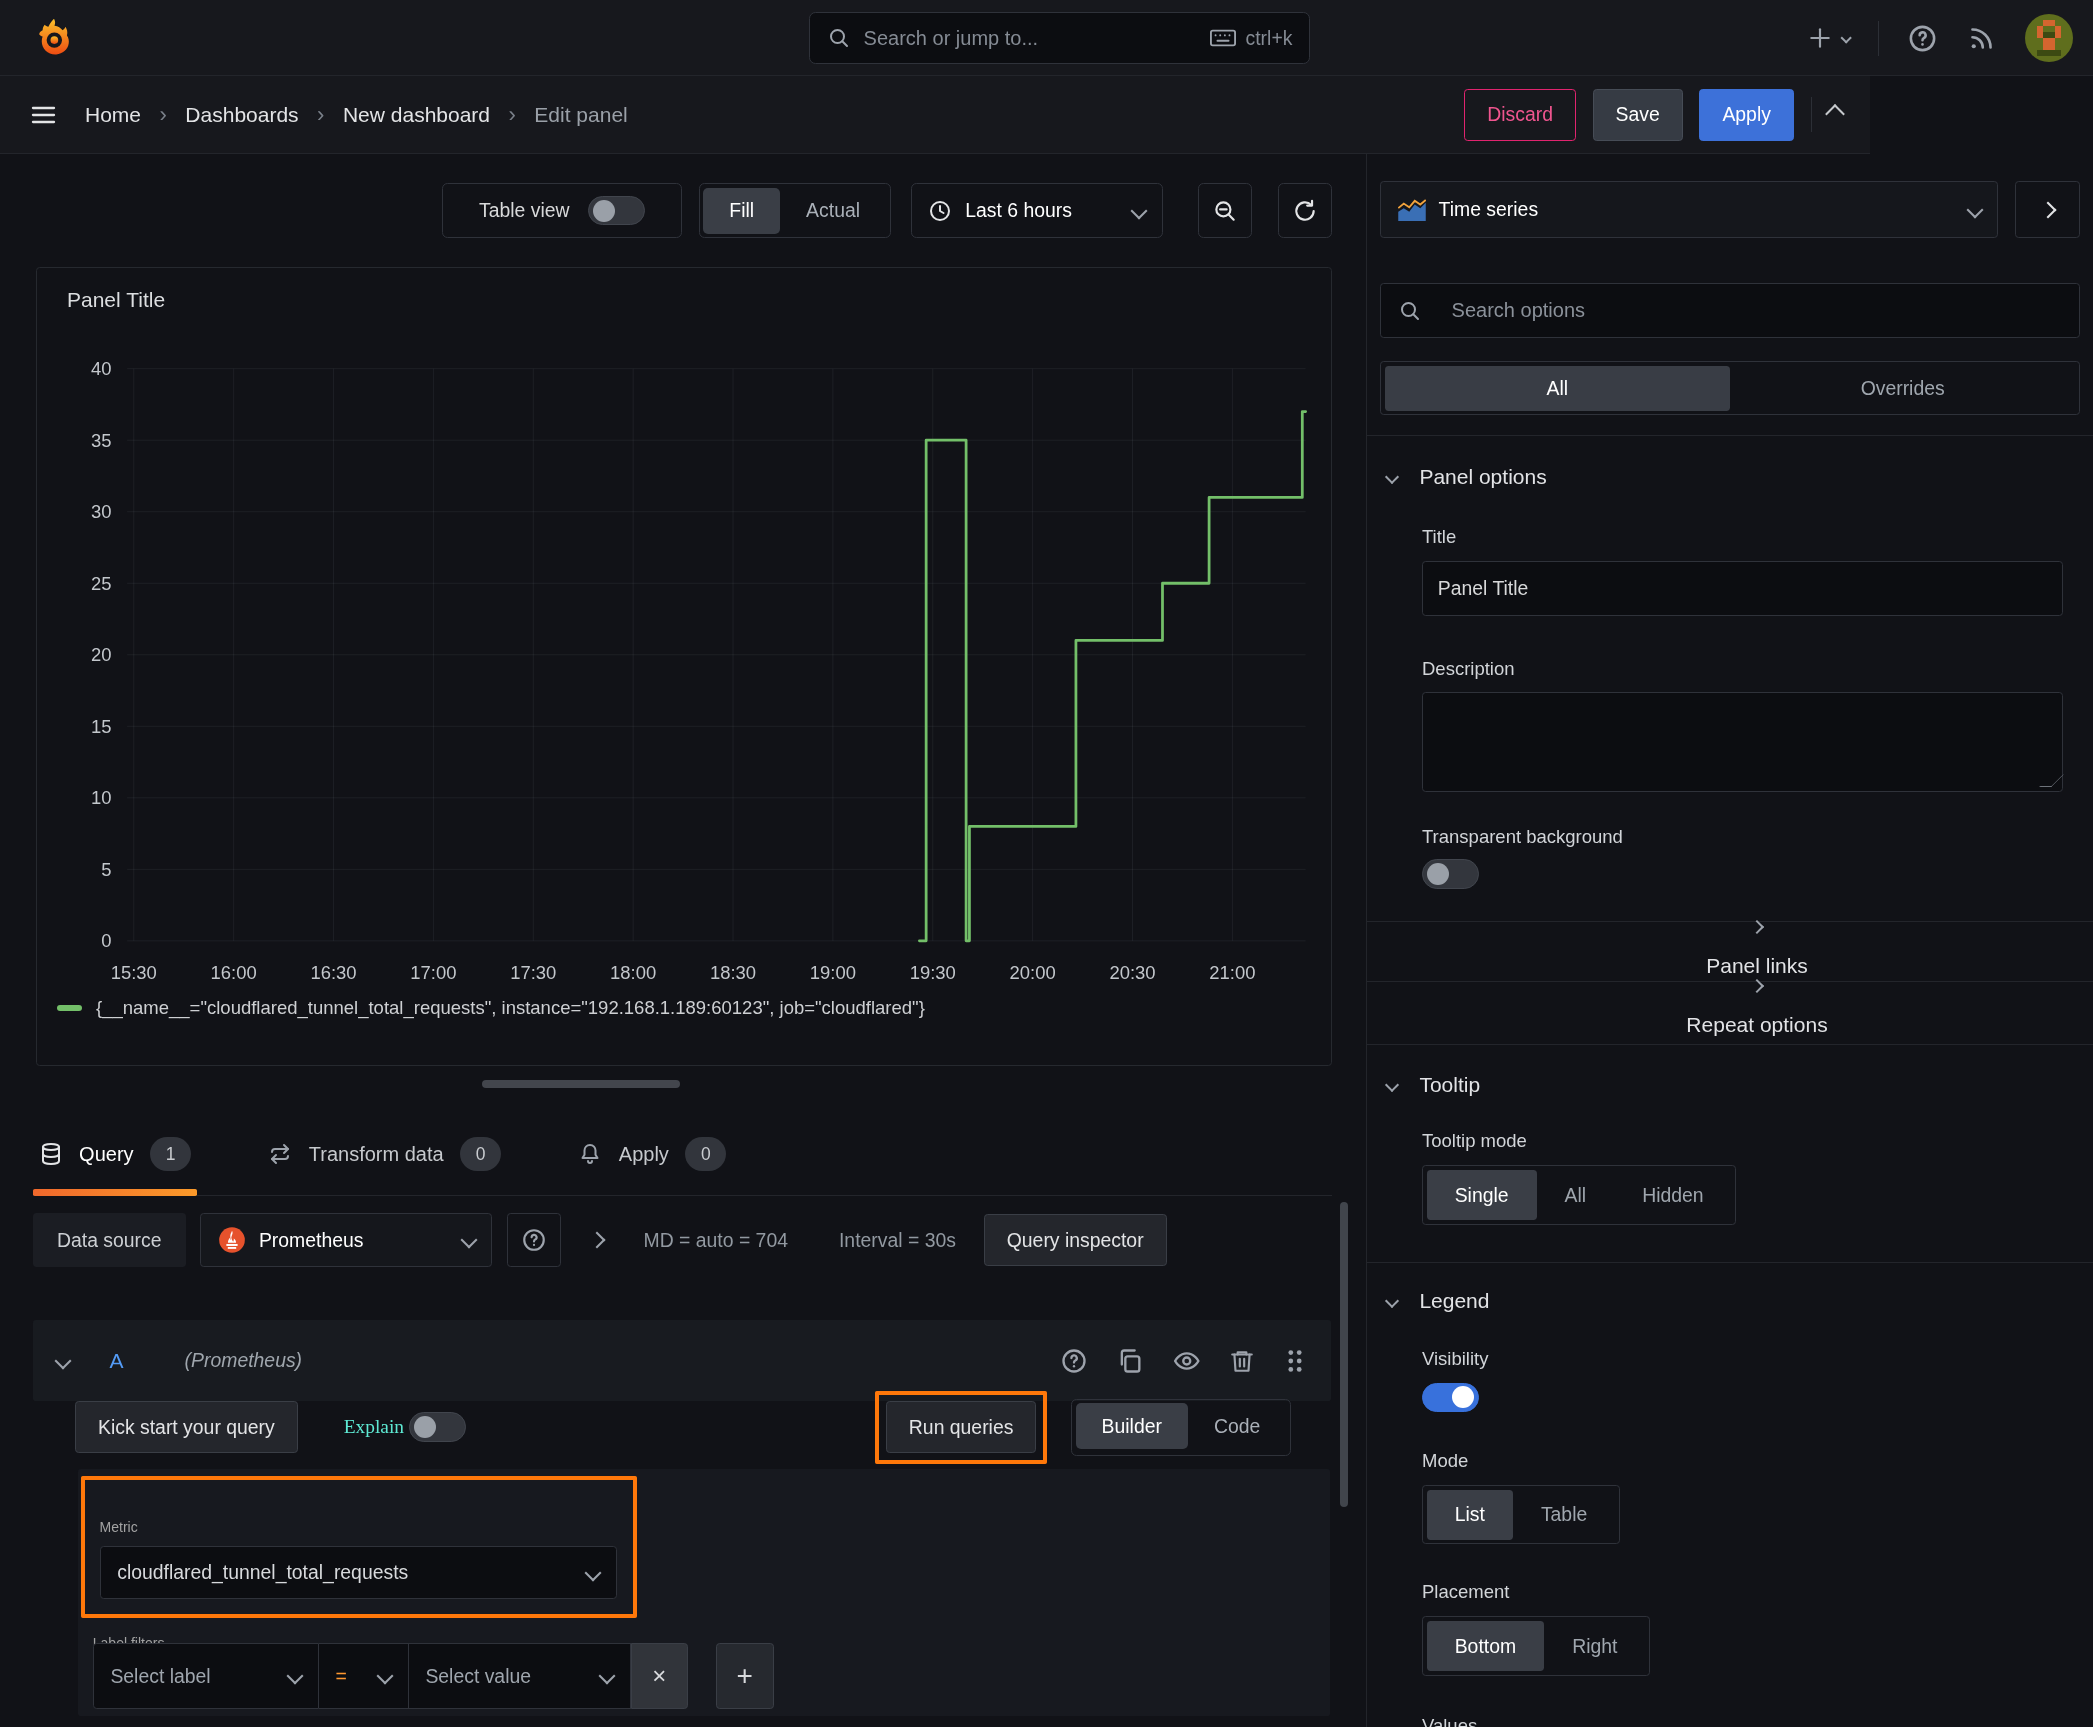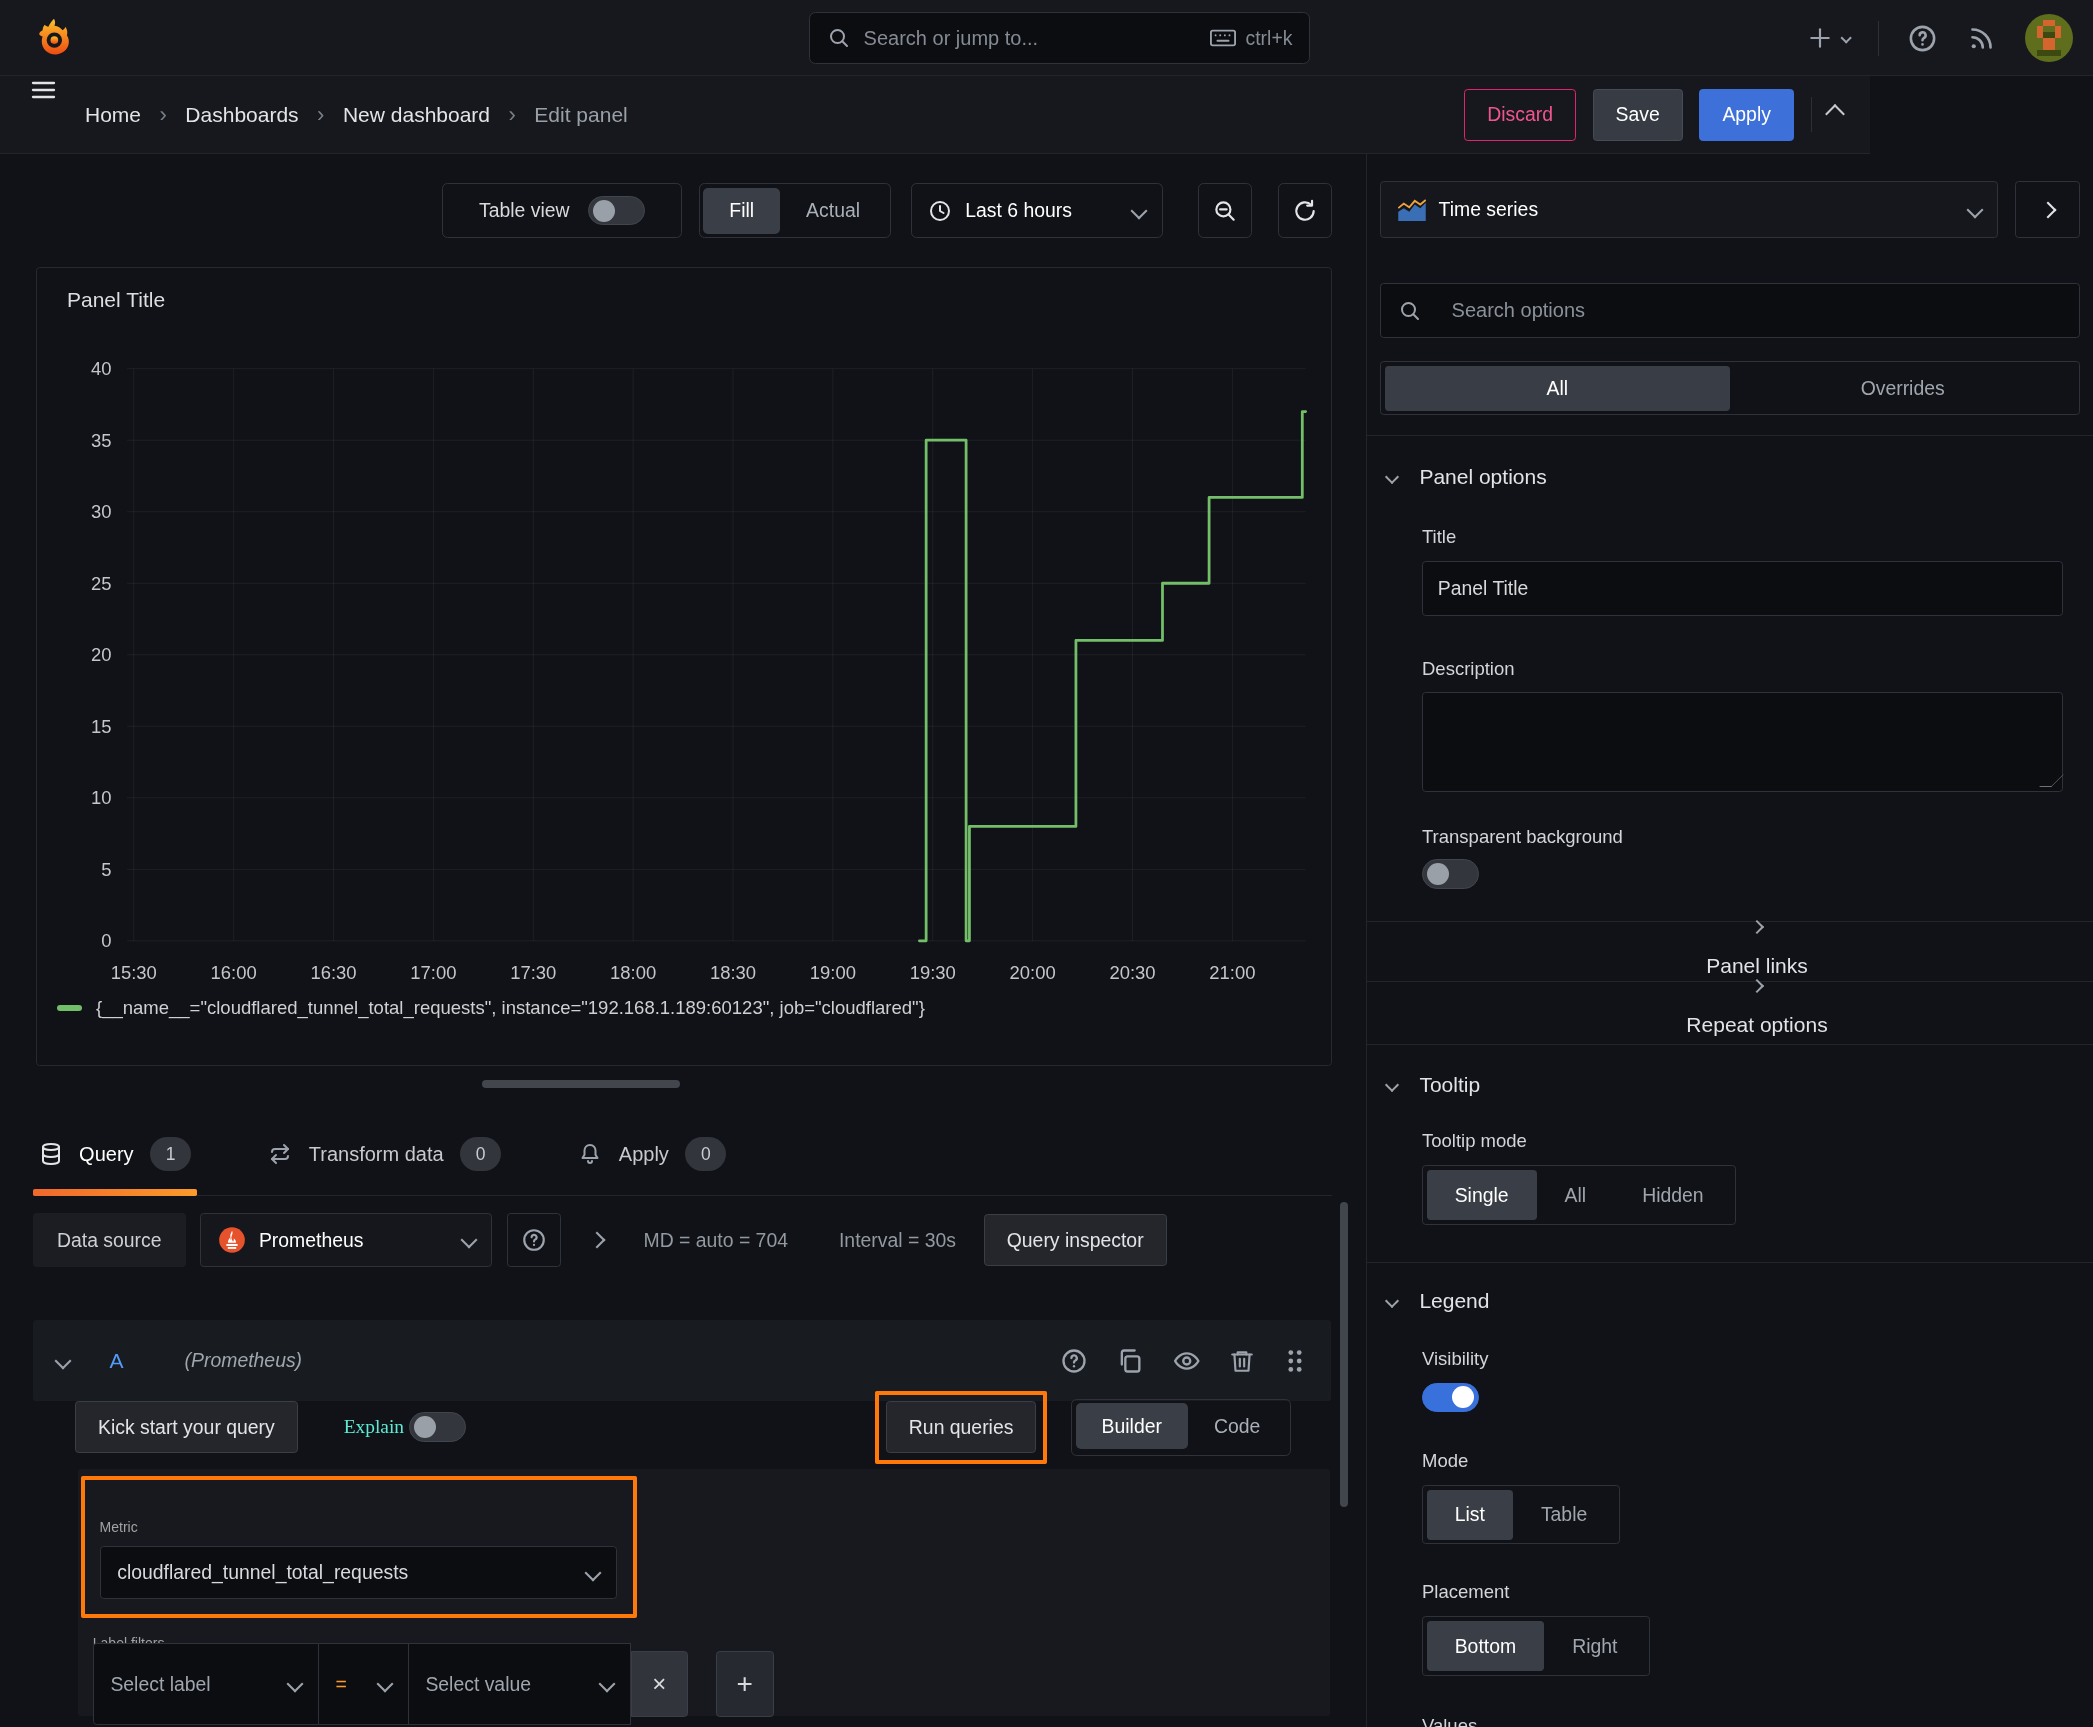--- a/index.html
+++ b/index.html
@@ -17,21 +17,21 @@
   
   #topbar { left:0; top:0; width:2093px; height:76px; background:#17181d; border-bottom:0.9px solid #23252b; display:flex; align-items:center; }
   #searchbox { position:absolute; left:809px; top:12px; width:501px; height:52px; background:#0c0d11; border:0.9px solid #2f323a; border-radius:6.5px; display:flex; align-items:center; padding:0 16.6px; gap:13px; }
   #searchbox input { flex:1; background:transparent; border:none; outline:none; color:#d8d9da; font-size:20px; font-family:inherit; }
   #searchbox input::placeholder { color:#858b94; }
   .kbd-hint { color:#858b94; font-size:19.4px; display:flex; align-items:center; gap:9.2px; }
   #topbar-right { position:absolute; right:20px; top:0; height:76px; display:flex; align-items:center; gap:28px; }
   .tb-divider { width:0.9px; height:35px; background:#2c2f36; }
   .avatar { width:48px; height:48px; border-radius:50%; overflow:hidden; }
   
-  #crumbbar { left:0; top:76px; width:1870px; height:78px; background:#17181d; border-bottom:0.9px solid #23252b; display:flex; padding:0 28px; }
+  #crumbbar { left:0; top:76px; width:1870px; height:78px; background:#17181d; border-bottom:0.9px solid #23252b; display:flex; align-items:center; padding:0 28px; }
   .crumbs { display:flex; align-items:center; gap:18.5px; font-size:21px; margin-left:26px; }
   .crumbs .sep { color:#7a808a; font-size:22px; }
   .crumbs .crumb { color:#e3e4e6; }
   .crumbs .crumb.current { color:#9aa0a8; }
   #crumb-actions { margin-left:auto; display:flex; align-items:center; gap:16.6px; }
   .btn { height:52px; padding:0 22px; border:0.9px solid #3a3e46; border-radius:3.7px; background:#24262c; color:#e3e4e6; font-size:19.4px; display:inline-flex; align-items:center; justify-content:center; gap:11px; cursor:pointer; }
   .btn.secondary { background:#363b44; border-color:#464c56; color:#fff; }
   .btn.primary { background:#3d71d9; border-color:#3d71d9; color:#fff; }
   .btn.danger { background:transparent; border-color:#e0246f; color:#f0558f; }
   
@@ -79,21 +79,21 @@
   .explain { display:flex; align-items:center; gap:5px; margin-left:46px; color:#5eead4;font-family:Liberation Serif, serif; }
   .run-highlight { margin-left:auto; border:4.6px solid #ff780a; padding:6.5px; border-radius:1.8px; margin-right:24px; }
   #seg-buildercode { margin-right:40px; height:57px; }
   #qeditor { left:78px; top:1469px; width:1252px; height:247px; background:#17191f; border-radius:2.8px; }
   .metric-highlight { position:absolute; left:2.8px; top:7.4px; width:556px; border:4.6px solid #ff780a; border-radius:1.8px; padding:11px 14.8px 14.8px 14.8px; }
   .fld-label { font-size:14px; color:#a3a3a3; margin-bottom:11px;margin-top:28px; }
   .input { background:#0c0d11; border:0.9px solid #2f323a; border-radius:3.7px; height:53px; display:flex; align-items:center; padding:0 16.6px; gap:13px; color:#d8dadd; }
   .input .chev { margin-left:auto; }
   #lf-label { position:absolute; left:14.8px; top:138px; }
   #filter-row { position:absolute; left:14.8px; top:174px; display:flex; align-items:center; }
-  #filter-row .input { height:82px; color:#9fa6ae; }
+  #filter-row .input { height:66px; color:#9fa6ae; }
   .sq-btn { width:57px; height:66px; background:#31343a; border:0.9px solid #3a3e46; border-radius:0 3.7px 3.7px 0; display:flex; align-items:center; justify-content:center; color:#d8dadd; font-size:24px; cursor:pointer; }
   .plus-btn { width:58px; height:66px; background:#26292f; border:0.9px solid #3a3e46; border-radius:3.7px; margin-left:28px; display:flex; align-items:center; justify-content:center; color:#d8dadd; font-size:28px; cursor:pointer; }
   
   #sidebar { left:1366px; top:153px; width:727px; height:1575px; border-left:0.9px solid #23252b; padding:28px 13px 0 13px; overflow:hidden; }
   #viz-row { display:flex; gap:16.6px; }
   #viz-select { flex:1; height:57px; }
   #viz-expand { width:65px; height:57px; border:0.9px solid #2f323a; border-radius:3.7px; display:flex; align-items:center; justify-content:center; }
   #opt-search { margin-top:45px; height:55px; background:#0c0d11; border:0.9px solid #2f323a; border-radius:3.7px; display:flex; align-items:center; padding:0 16.6px; gap:30px; }
   #opt-search input { flex:1; background:transparent; border:none; outline:none; color:#d8d9da; font-size:20px; font-family:inherit; }
   #opt-search input::placeholder { color:#8b919a; }

